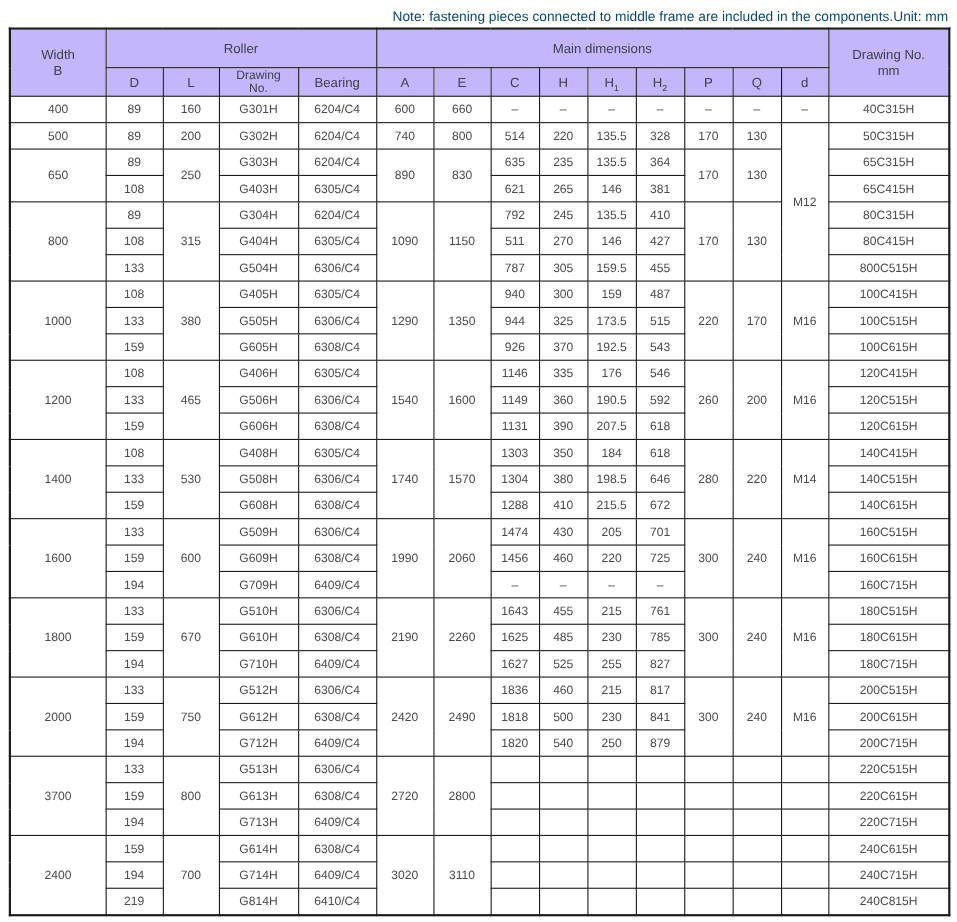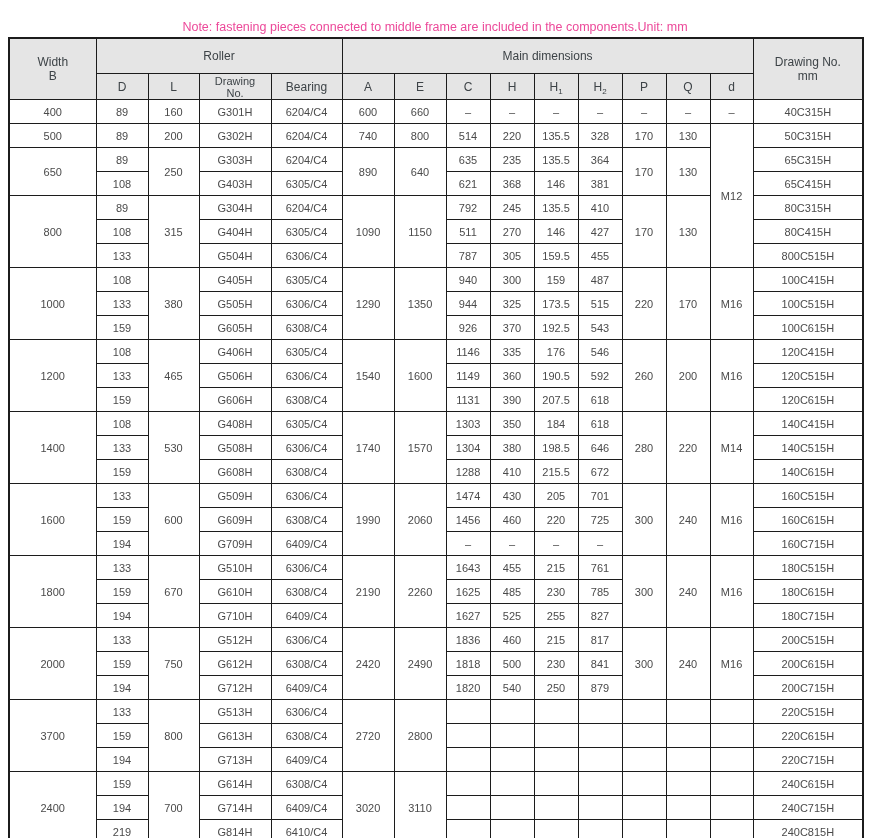--- a/index.html
+++ b/index.html
@@ -10,43 +10,43 @@
   }
   .page {
     position: relative;
     width: 870px;
     height: 838px;
     background: #ffffff;
     overflow: hidden;
   }
   .topbar {
     display: flex;
-    justify-content: center;
+    justify-content: flex-end;
     align-items: flex-end;
-    padding: 20px 8px 3px 8px;
+    padding: 8px 8px 3px 8px;
     font-size: 12.5px;
-    color: #ec4899;
+    color: #0c4a6e;
   }
   table.spec {
     border-collapse: collapse;
     table-layout: fixed;
     margin-left: 8px;
     width: 854px;
     border: 2px solid #1c1c1c;
   }
   table.spec th, table.spec td {
     border: 1px solid #1c1c1c;
     text-align: center;
     vertical-align: middle;
     padding: 0;
     overflow: hidden;
     white-space: nowrap;
   }
   table.spec thead th {
-    background: #e5e5e5;
+    background: #c4b5fd;
     font-weight: 400;
     font-size: 12px;
     color: #3d4347;
   }
   table.spec thead tr.h1 th { height: 34px; }
   table.spec thead tr.h2 th { height: 25px; }
   .twoline { line-height: 14px; }
   .twoline-tight { line-height: 12px; font-size: 11px; }
   table.spec thead sub {
     font-size: 8px;
@@ -153,35 +153,35 @@
           <td rowspan="6">M12</td>
           <td>50C315H</td>
         </tr>
         <tr>
           <td rowspan="2">650</td>
           <td>89</td>
           <td rowspan="2">250</td>
           <td>G303H</td>
           <td>6204/C4</td>
           <td rowspan="2">890</td>
-          <td rowspan="2">640</td>
+          <td rowspan="2">830</td>
           <td>635</td>
           <td>235</td>
           <td>135.5</td>
           <td>364</td>
           <td rowspan="2">170</td>
           <td rowspan="2">130</td>
           <td>65C315H</td>
         </tr>
         <tr>
           <td>108</td>
           <td>G403H</td>
           <td>6305/C4</td>
           <td>621</td>
-          <td>368</td>
+          <td>265</td>
           <td>146</td>
           <td>381</td>
           <td>65C415H</td>
         </tr>
         <tr>
           <td rowspan="3">800</td>
           <td>89</td>
           <td rowspan="3">315</td>
           <td>G304H</td>
           <td>6204/C4</td>

